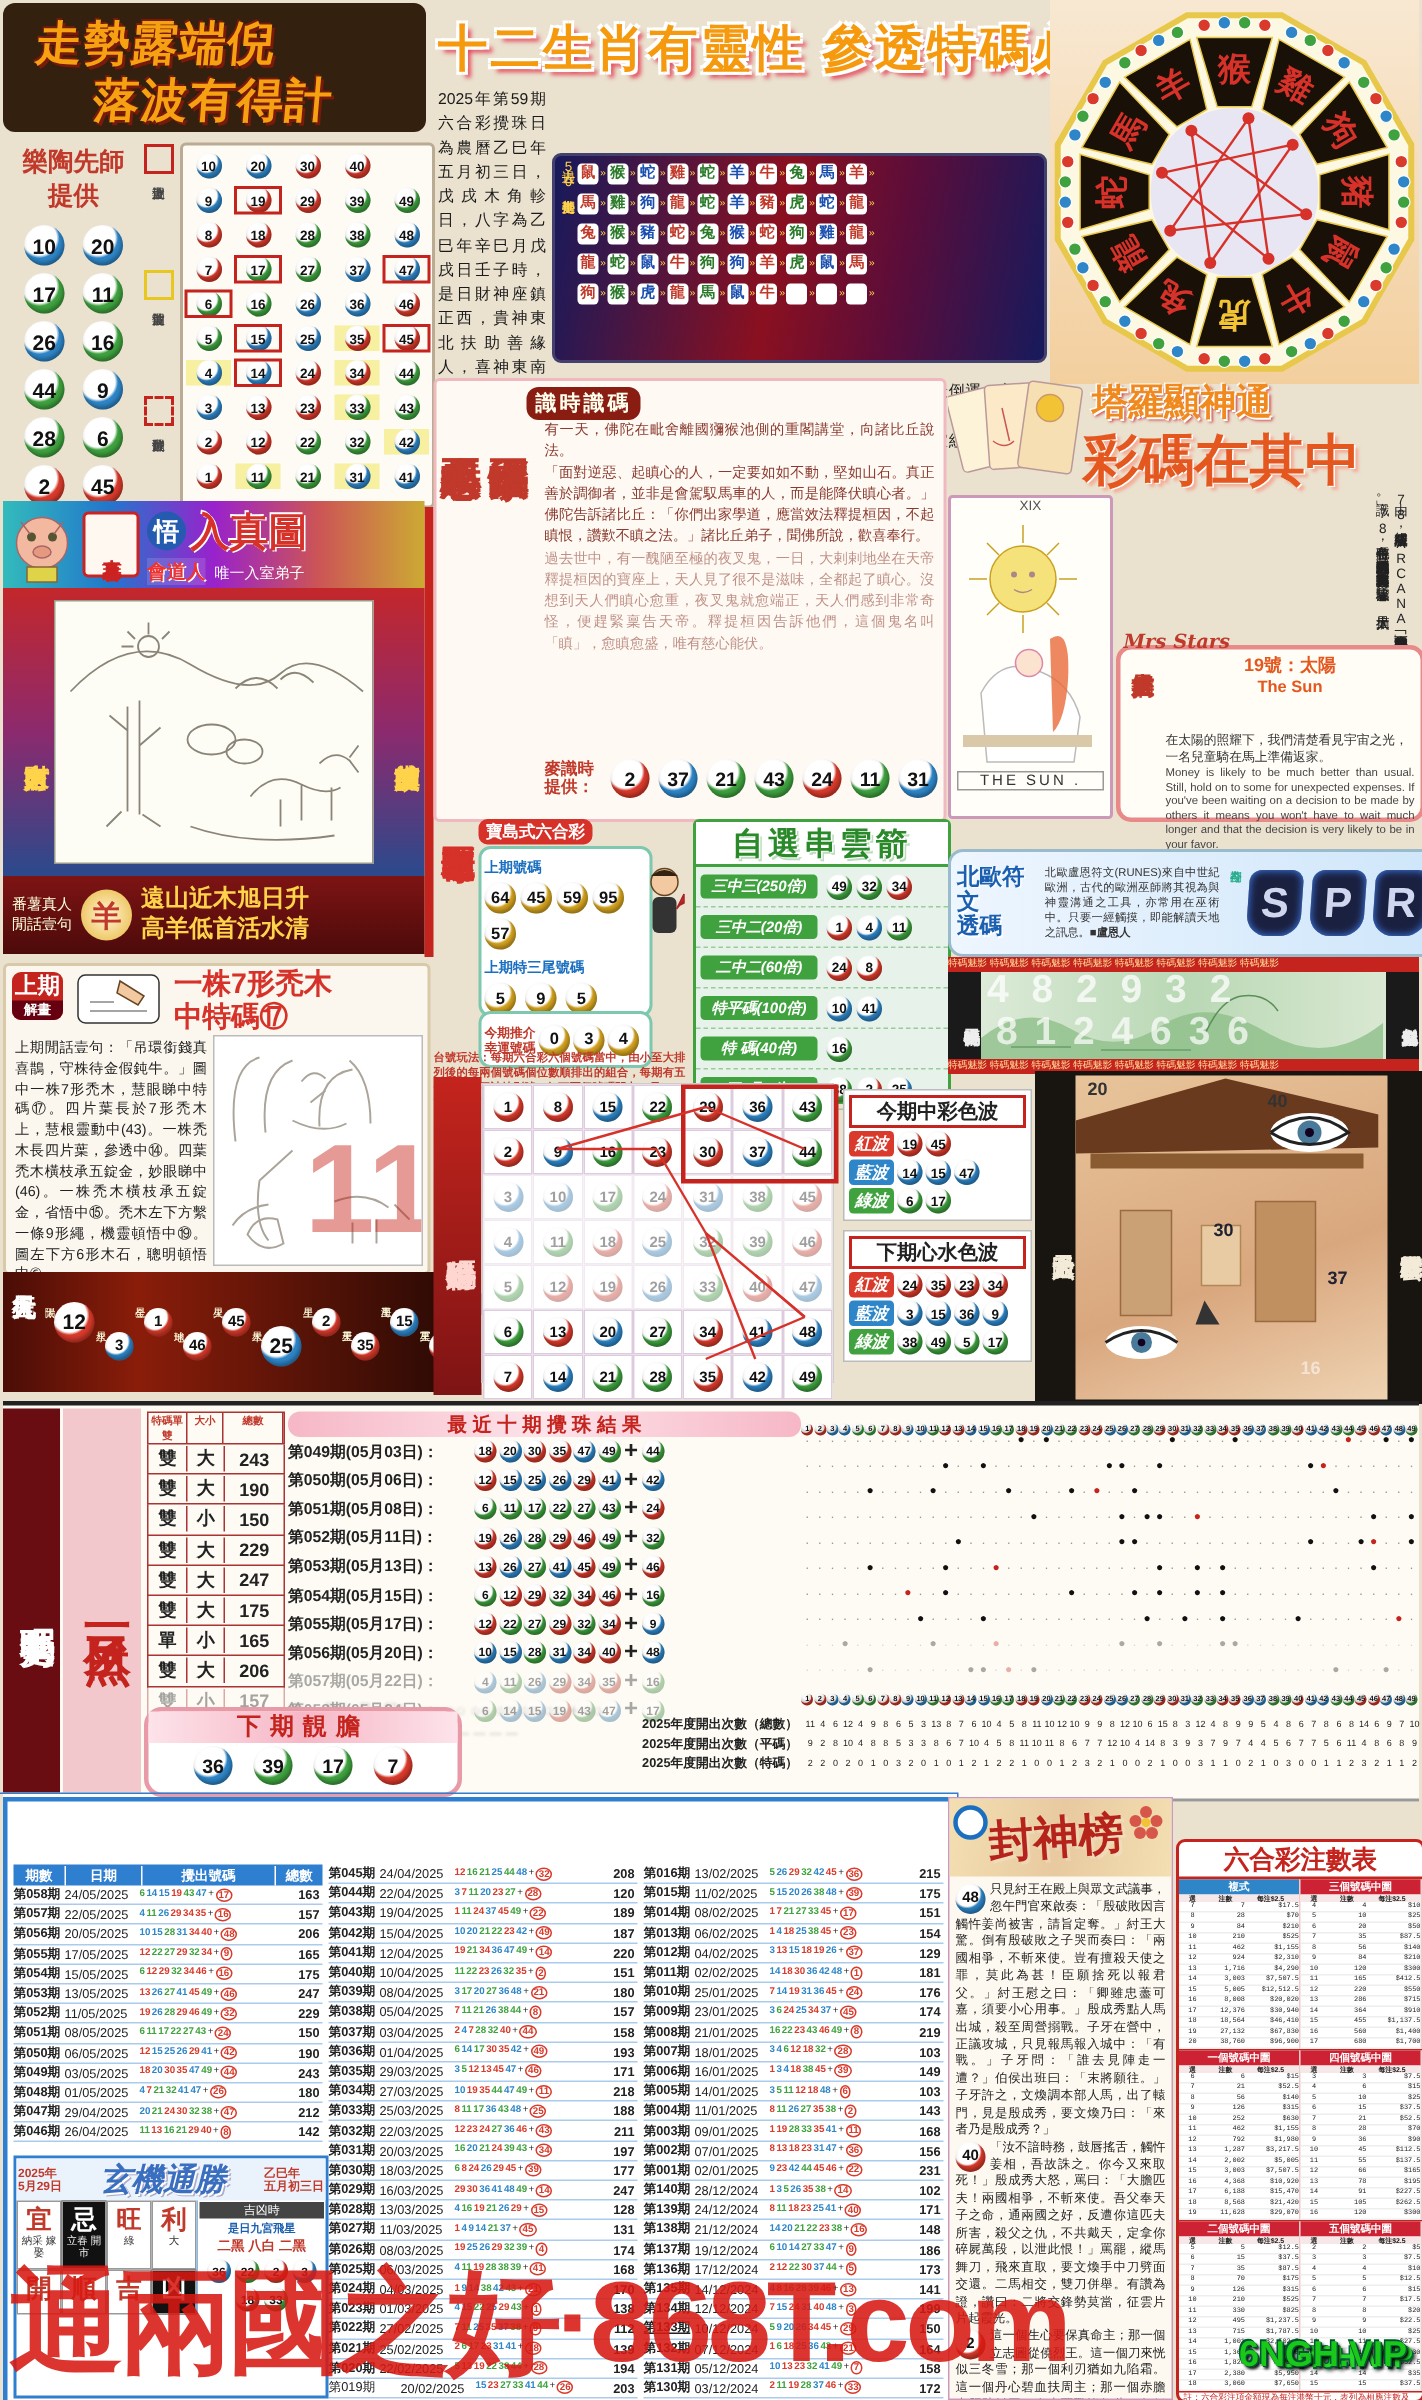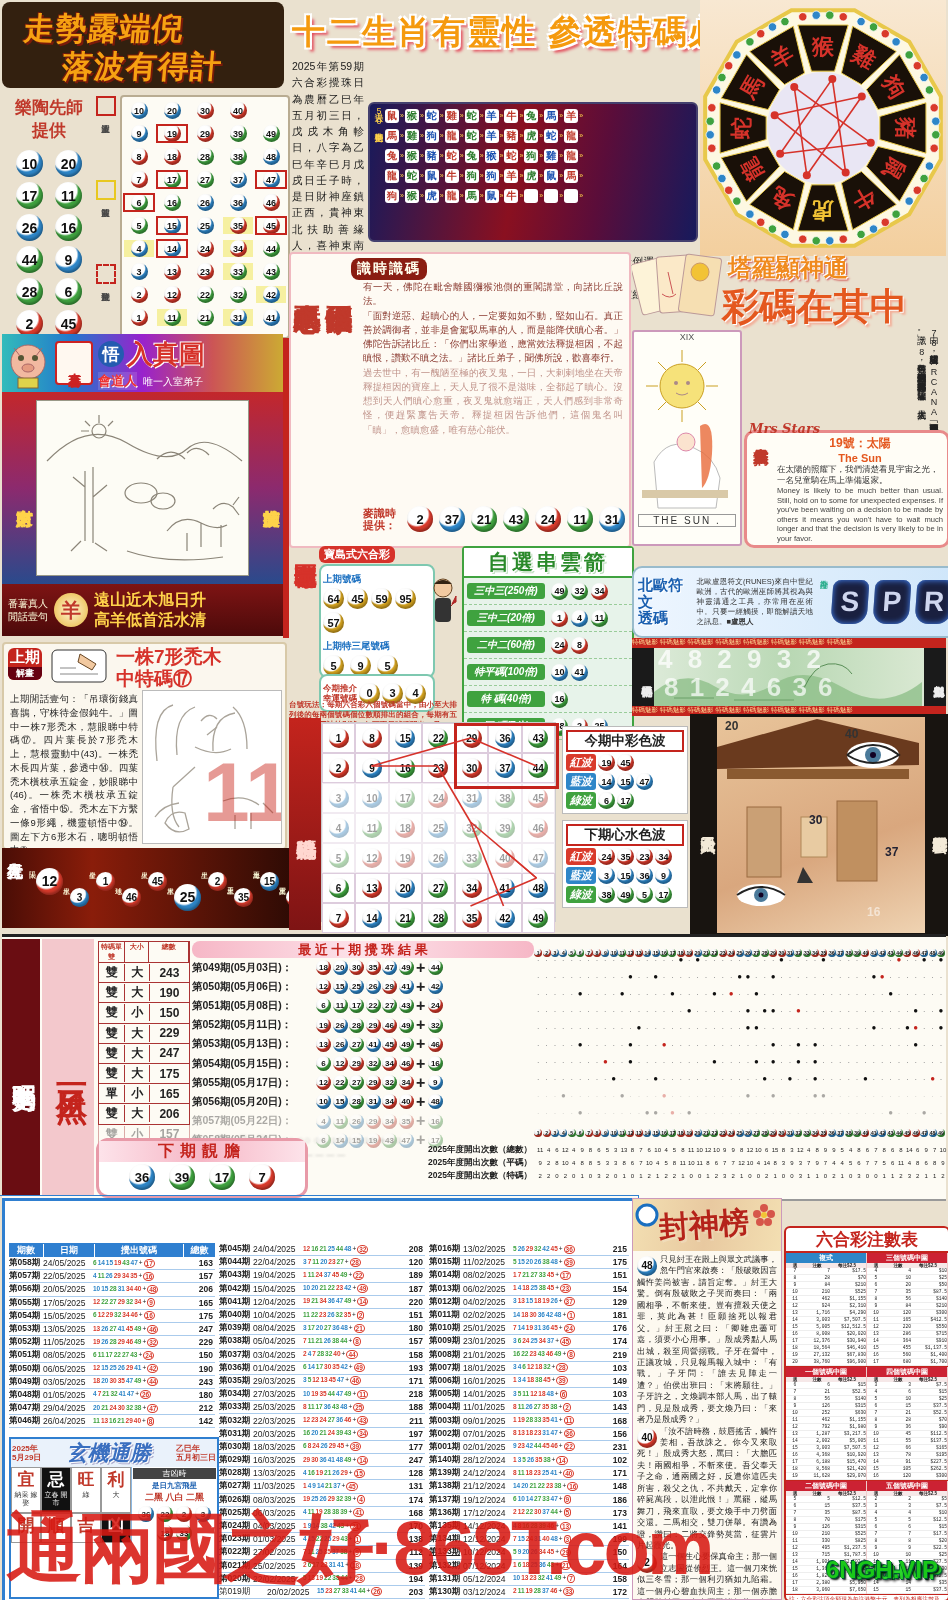--- a/index.html
+++ b/index.html
@@ -542,21 +542,21 @@
       </svg>
       <div style="text-align:center;font-size:10px;letter-spacing:2px;color:#333;border:1px solid #999;margin:2px 4px;">THE SUN .</div>
     </div>
     <div class="v abs" style="left:116px;top:76px;height:96px;width:192px;font-size:9px;line-height:1.35;color:#222;"><span>由78張塔羅牌所組成，ARCANA拉丁文意思為「隱藏的真理」或「秘密的知識」。78張牌各有特色，牌中圖畫均隱含六合彩透碼真理，為歐美博彩及彩票預言家普遍採用，靈驗無比。</span><span>■摘星太太</span></div>
     <div class="abs" style="left:112px;top:178px;width:200px;height:112px;border:3px solid #e88a8a;border-radius:10px;background:#fffdf6;">
       <div class="abs" style="left:2px;top:-12px;color:#c0392b;font-style:italic;font-weight:bold;font-size:13px;font-family:'DejaVu Serif',serif;">Mrs Stars</div>
       <div class="v abs" style="left:4px;top:4px;height:102px;font-size:15px;font-weight:900;color:#c0392b;">摘星太太解畫</div>
       <div style="margin-left:26px;padding:2px 4px;">
         <div style="text-align:center;color:#e4571e;font-weight:900;font-size:12px;">19號：太陽</div>
         <div style="text-align:center;color:#e4571e;font-weight:900;font-size:11px;">The Sun</div>
-        <div style="font-size:8.5px;line-height:1.3;color:#333;">在太陽的照耀下，我們清楚看見宇宙之光，一名兒童騎在馬上準備返家。</div>
+        <div style="font-size:8.5px;line-height:1.3;color:#333;margin-top:24px;">在太陽的照耀下，我們清楚看見宇宙之光，一名兒童騎在馬上準備返家。</div>
         <div style="font-size:7.6px;line-height:1.25;color:#444;text-align:justify;">Money is likely to be much better than usual. Still, hold on to some for unexpected expenses. If you've been waiting on a decision to be made by others it means you won't have to wait much longer and that the decision is very likely to be in your favor.</div>
       </div>
     </div>
   </div>
 
   <div class="abs" style="left:2px;top:334px;width:281px;height:306px;">
     <div style="height:58px;background:linear-gradient(90deg,#3bb,#27c,#92c,#c55,#ca3);display:flex;align-items:center;gap:5px;padding:0 4px;">
       <svg width="44" height="54">
         <circle cx="22" cy="26" r="17" fill="#f2b9a0" stroke="#a66"></circle>
         <circle cx="15" cy="22" r="3" fill="#553"></circle>

